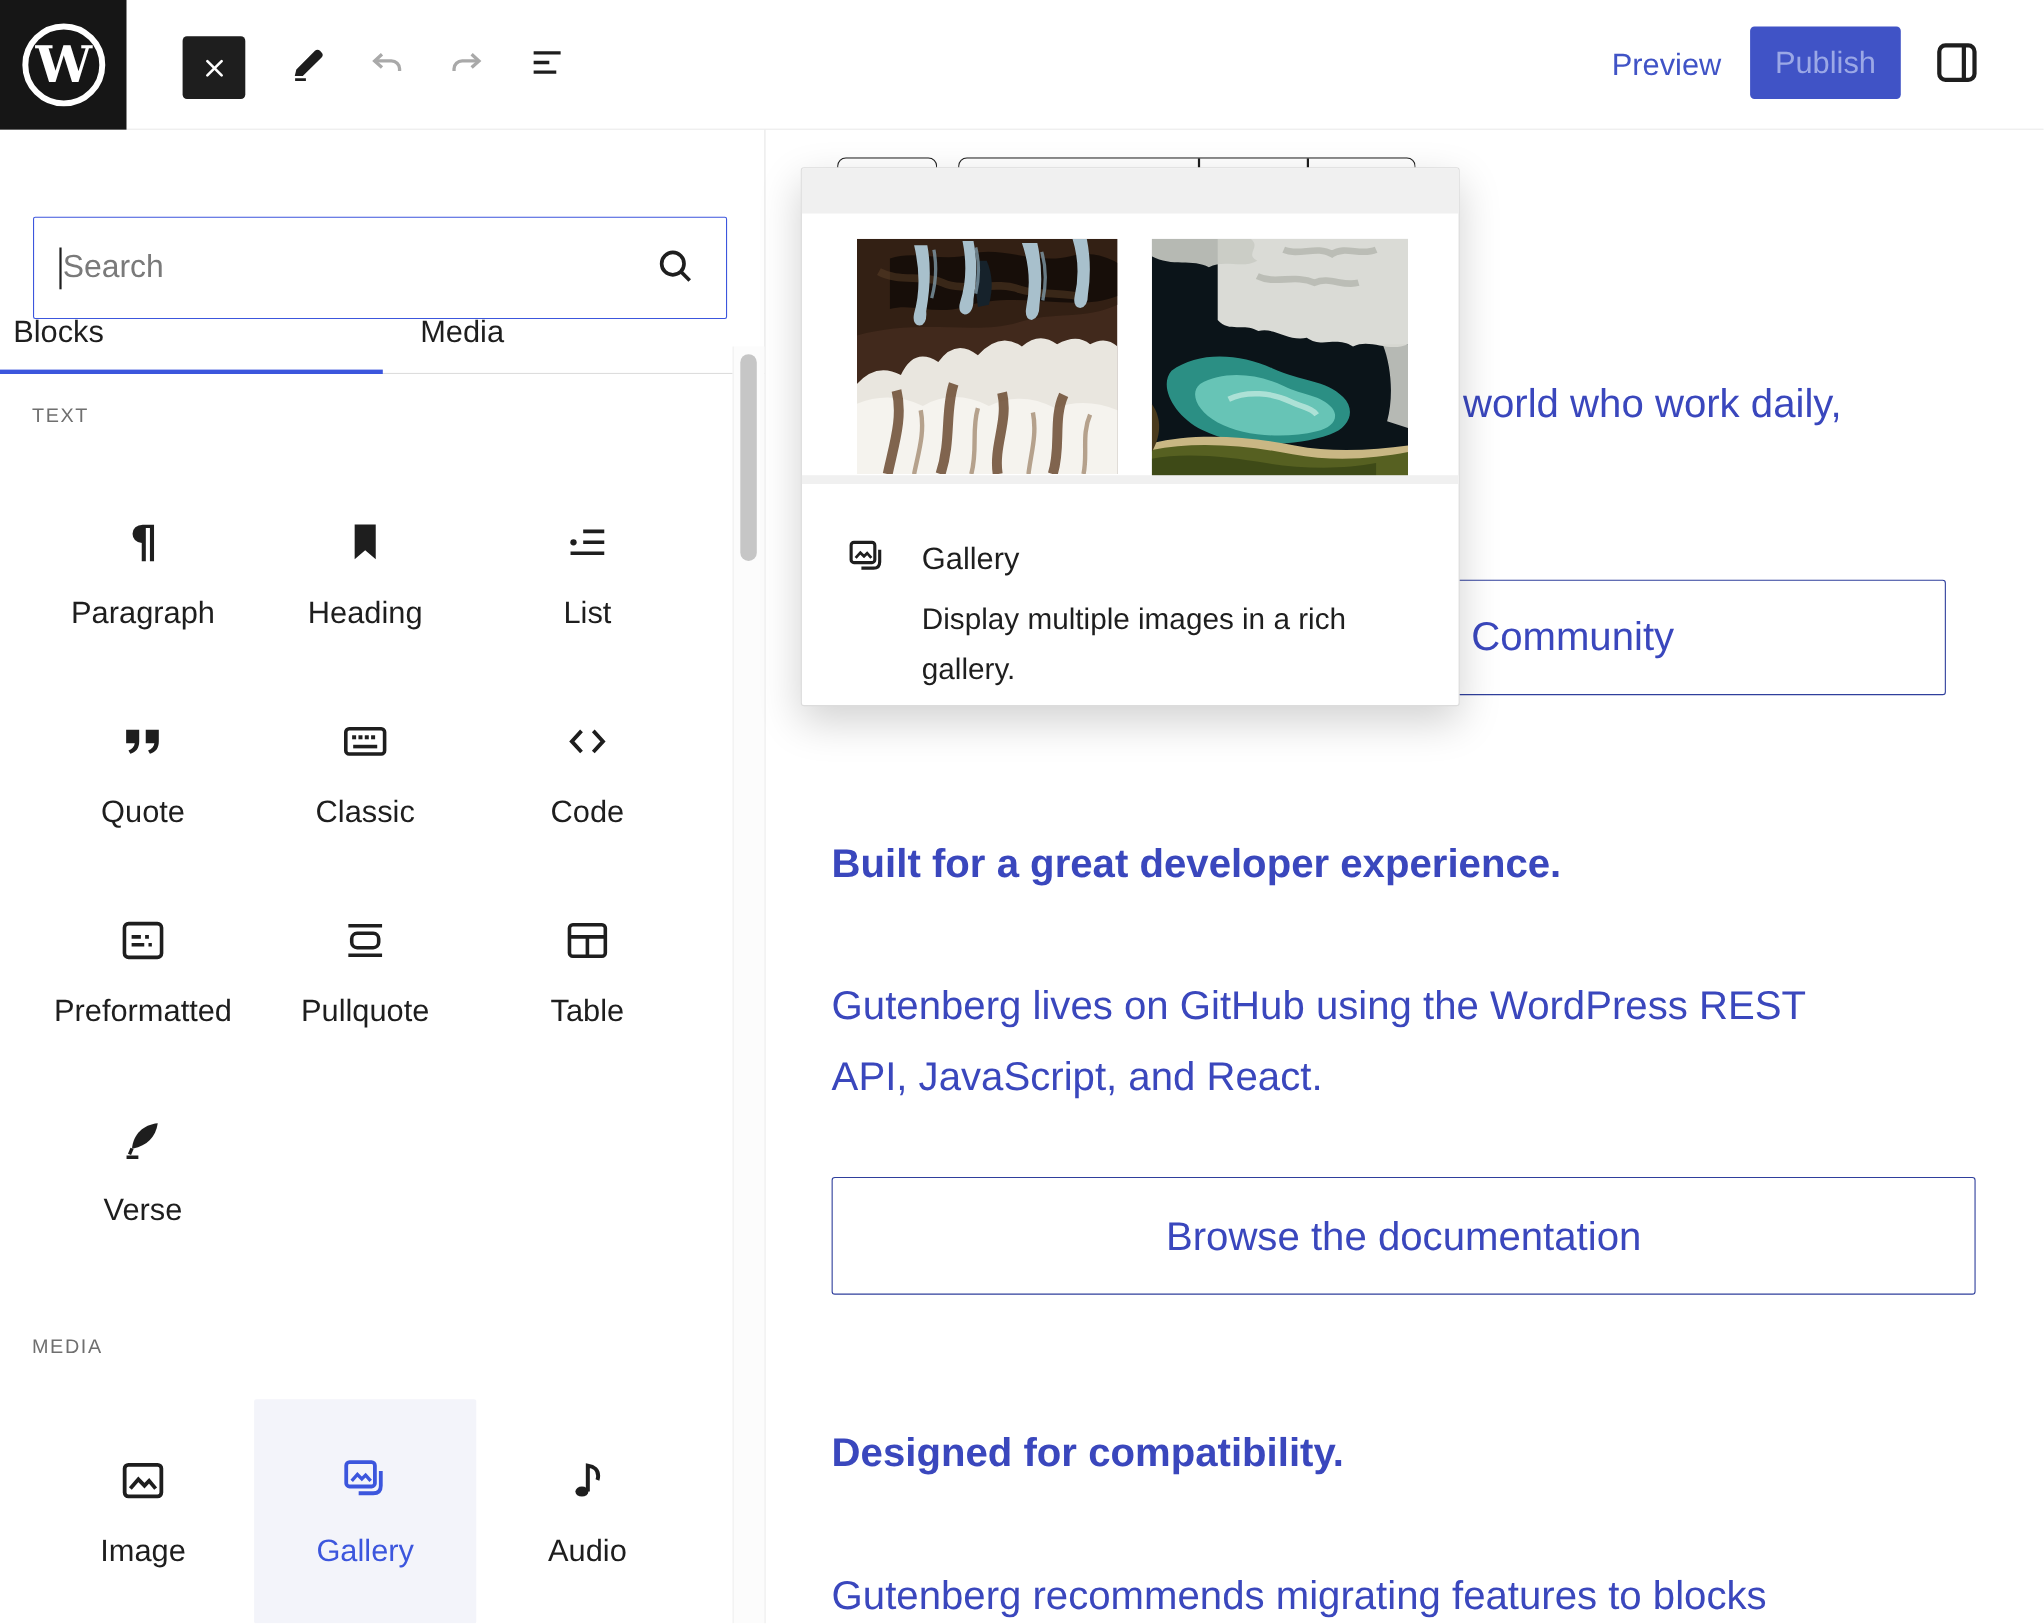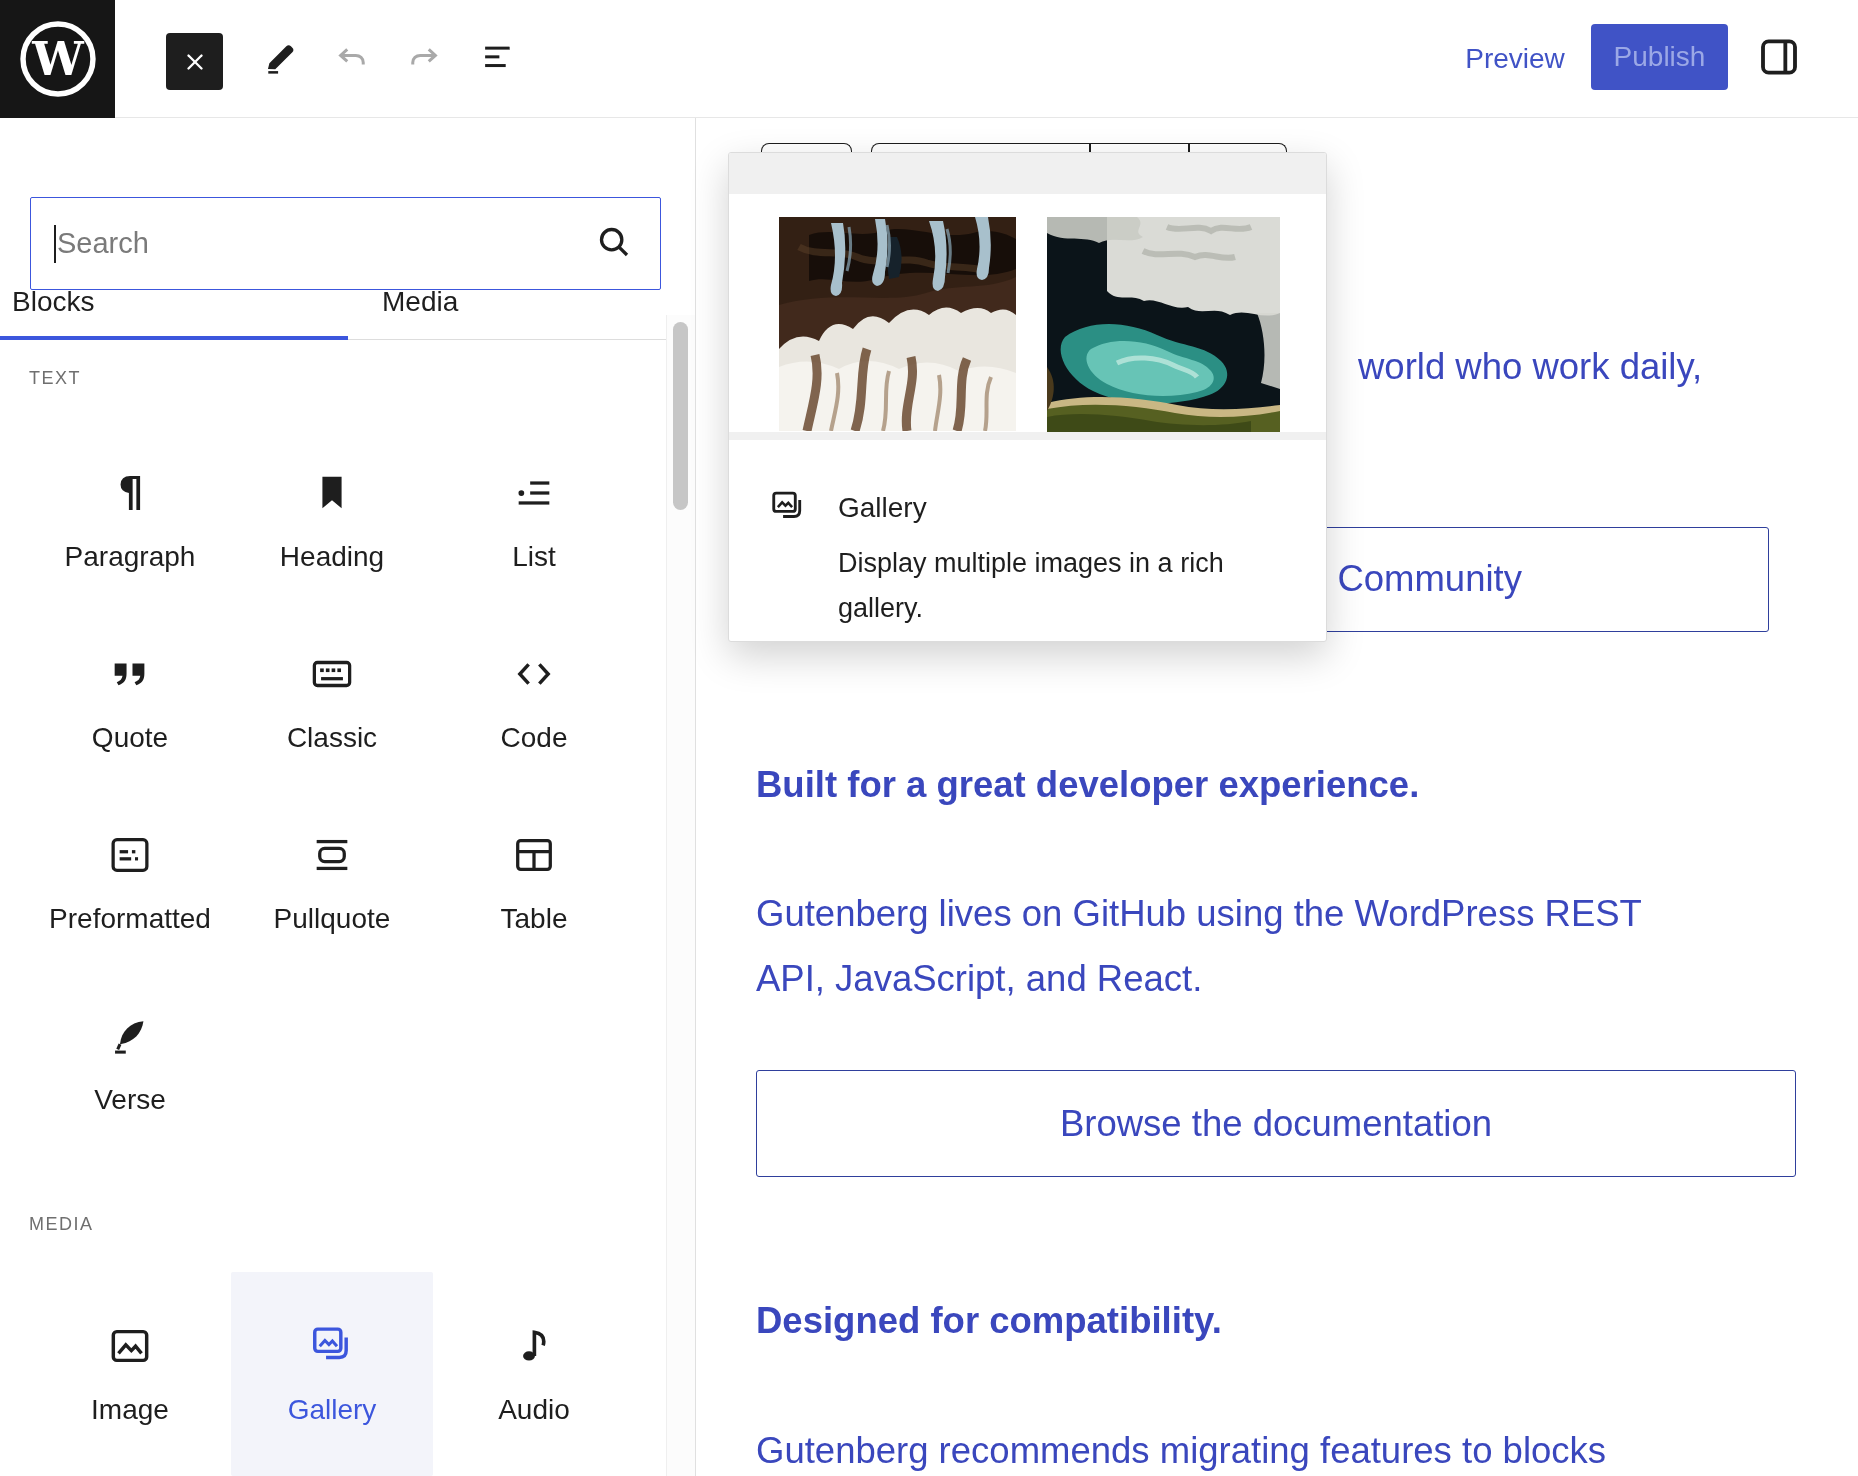--- a/index.html
+++ b/index.html
@@ -53,21 +53,21 @@
   #scroll-thumb{left:673px;top:204px;width:15px;height:188px;background:#c6c6c6;border-radius:8px;}
 
   
   #main{left:696px;top:118px;width:1162px;height:1358px;background:#fff;}
   .ghost-rect{border:1.5px solid #1e1e1e;border-bottom:none;border-radius:8px 8px 0 0;height:20px;}
   #ghost-a{left:65px;top:25px;width:91px;}
   #ghost-b{left:175px;top:25px;width:416px;}
   .ghost-div{position:absolute;top:0;width:1.5px;height:18px;background:#1e1e1e;}
   .canvas-text{font-size:36.5px;color:var(--content-text);white-space:nowrap;}
   .canvas-h{font-weight:bold;}
-  #line-1{left:662px;top:228px;}
+  #line-1{left:634px;top:228px;}
   #line-2{left:637px;top:292px;}
   #community-btn{left:520px;top:409px;width:553px;height:105px;border:1.5px solid var(--btn-border);border-radius:3px;}
   #community-label{position:absolute;left:92px;top:0;height:102px;display:flex;align-items:center;}
   #dev-heading{left:60px;top:646px;}
   #dev-line-1{left:60px;top:775px;}
   #dev-line-2{left:60px;top:840px;}
   #docs-btn{left:60px;top:952px;width:1040px;height:107px;border:1.5px solid var(--btn-border);border-radius:3px;
             display:flex;align-items:center;justify-content:center;}
   #compat-heading{left:60px;top:1182px;}
   #compat-line{left:60px;top:1312px;}

